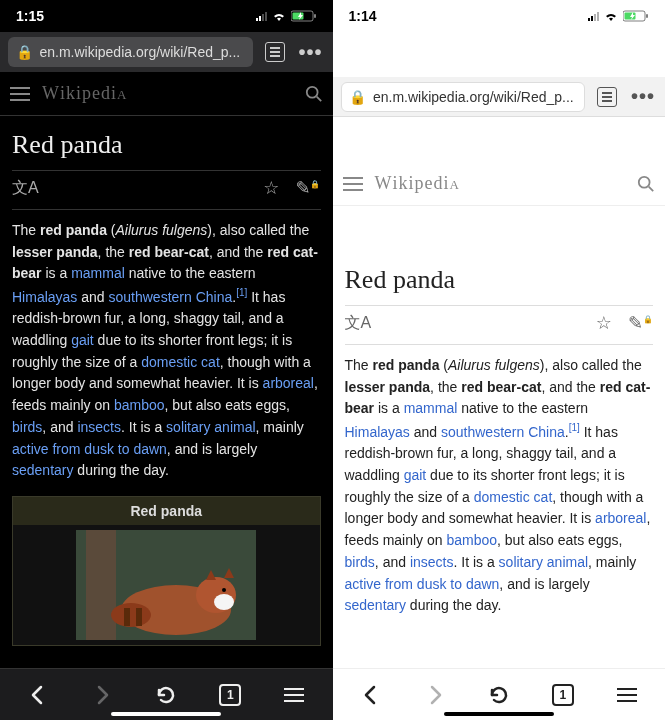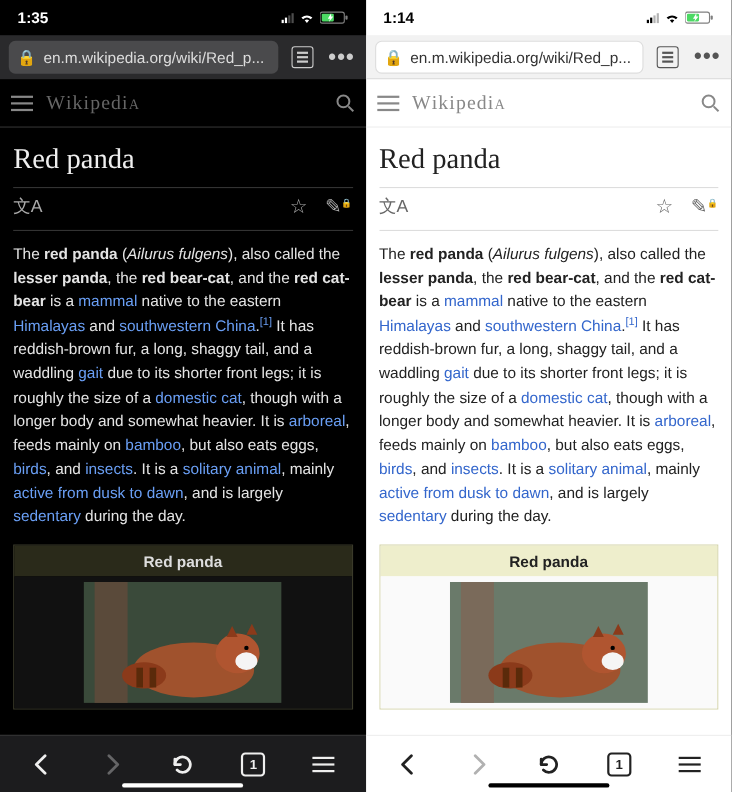--- a/index.html
+++ b/index.html
@@ -1,20 +1,20 @@
 <!DOCTYPE html>
 <html><head>
 <meta charset="utf-8">
 <style>
   * { box-sizing: border-box; margin: 0; padding: 0; }
   html, body { width: 665px; height: 720px; font-family: -apple-system, Helvetica, Arial, sans-serif; }
   body { display: flex; }
   .phone { width: 332.5px; height: 720px; display: flex; flex-direction: column; overflow: hidden; position: relative; }
   .dark { background: #000; color: #e4e4e4; }
-  .light { background: #fff; color: #222; }
+  .light { background: #fff; color: #222; gap: 45px; }
   .statusbar { height: 32px; display: flex; align-items: center; justify-content: space-between; padding: 0 16px; font-size: 14px; font-weight: 600; }
   .dark .statusbar { color: #fff; }
   .light .statusbar { color: #000; }
   .status-icons { display: flex; align-items: center; gap: 4px; }
   .addrbar { height: 40px; display: flex; align-items: center; padding: 0 8px; gap: 8px; }
   .dark .addrbar { background: #2a2a2c; }
   .light .addrbar { background: #f2f2f2; border-bottom: 1px solid #ddd; }
   .url-field { flex: 1; display: flex; align-items: center; gap: 6px; height: 30px; padding: 0 8px; border-radius: 6px; font-size: 14px; overflow: hidden; white-space: nowrap; }
   .dark .url-field { background: #4a4a4c; color: #ddd; }
   .light .url-field { background: #fff; color: #333; border: 1px solid #ddd; }
@@ -77,21 +77,21 @@
   .signal { display:inline-flex; align-items:flex-end; gap:1px; height:10px;}
   .signal span { width:2px; background: currentColor; }
   .signal span.off { opacity:.3; }
   .wifi-svg, .batt-svg { display:inline-block; }
 </style>
 </head>
 <body>
 
 <div class="phone dark">
   <div class="statusbar">
-    <span>1:35</span>
+    <span>1:15</span>
     <div class="status-icons">
       <span class="signal">
           <span style="height:3px"></span>
           <span style="height:5px"></span>
           <span class="off" style="height:7px"></span>
           <span class="off" style="height:9px"></span>
         </span>
       <svg class="wifi-svg" width="16" height="12" viewBox="0 0 16 12">
           <path d="M8 11 L10 8.5 Q8 7 6 8.5 Z M3 6 Q8 2 13 6 L11.5 7.5 Q8 4.5 4.5 7.5 Z" fill="currentColor"></path>
         </svg>

